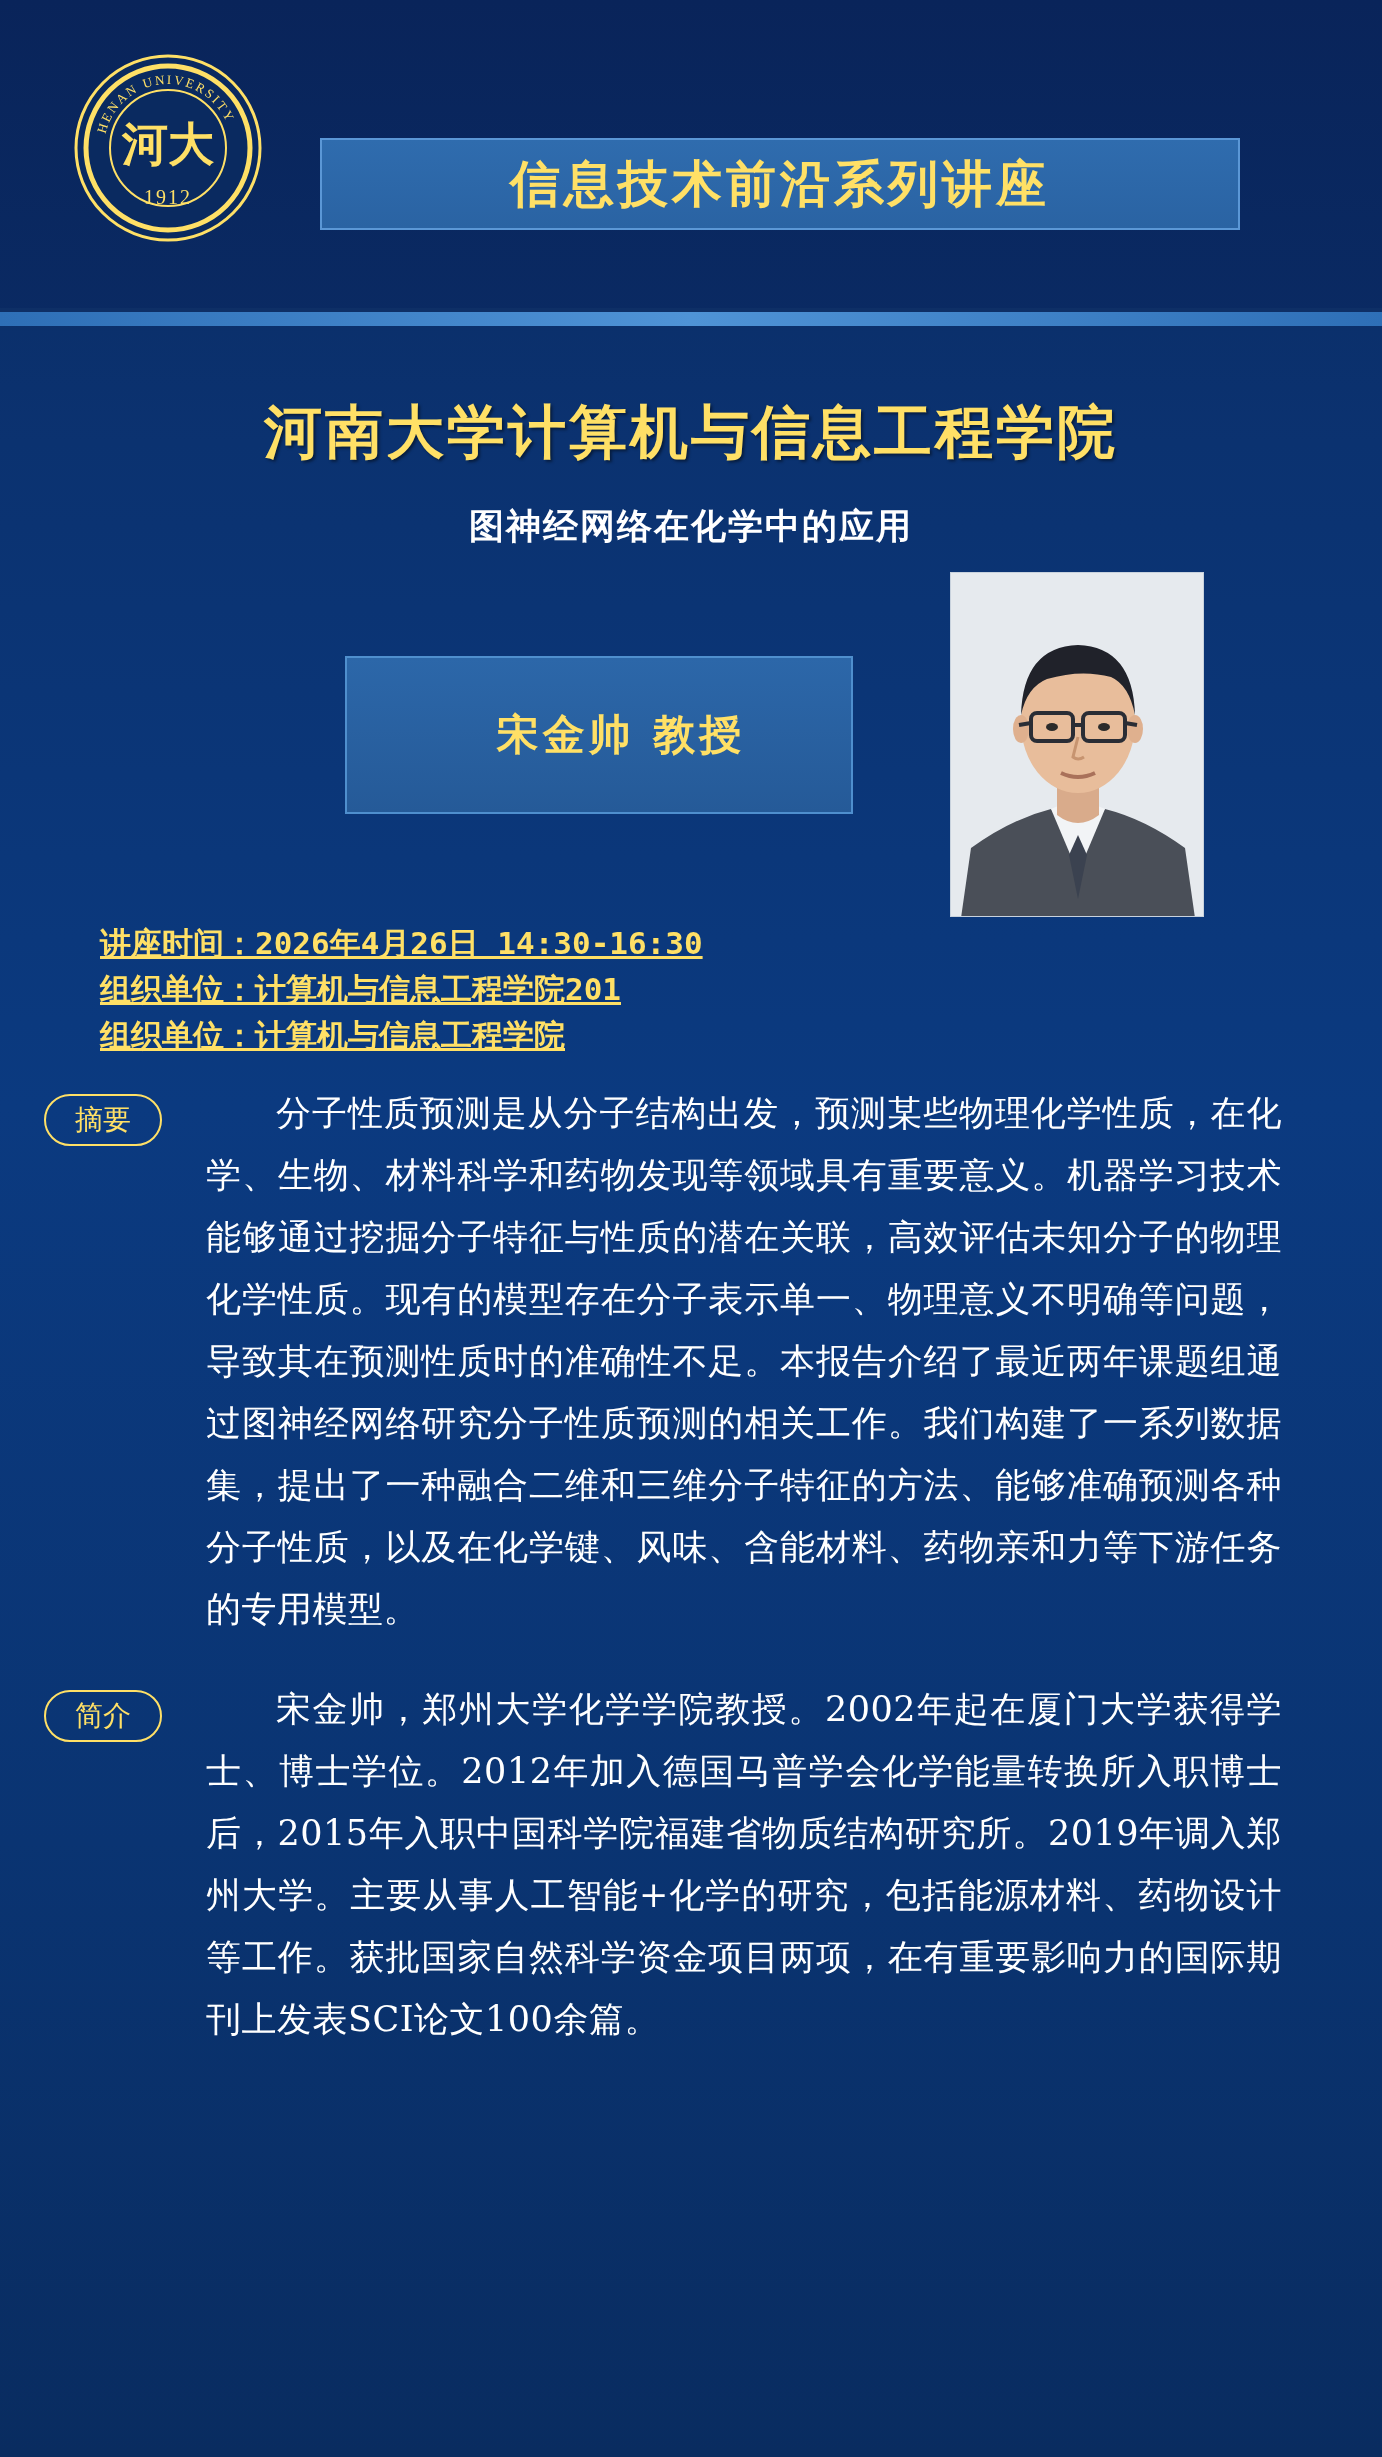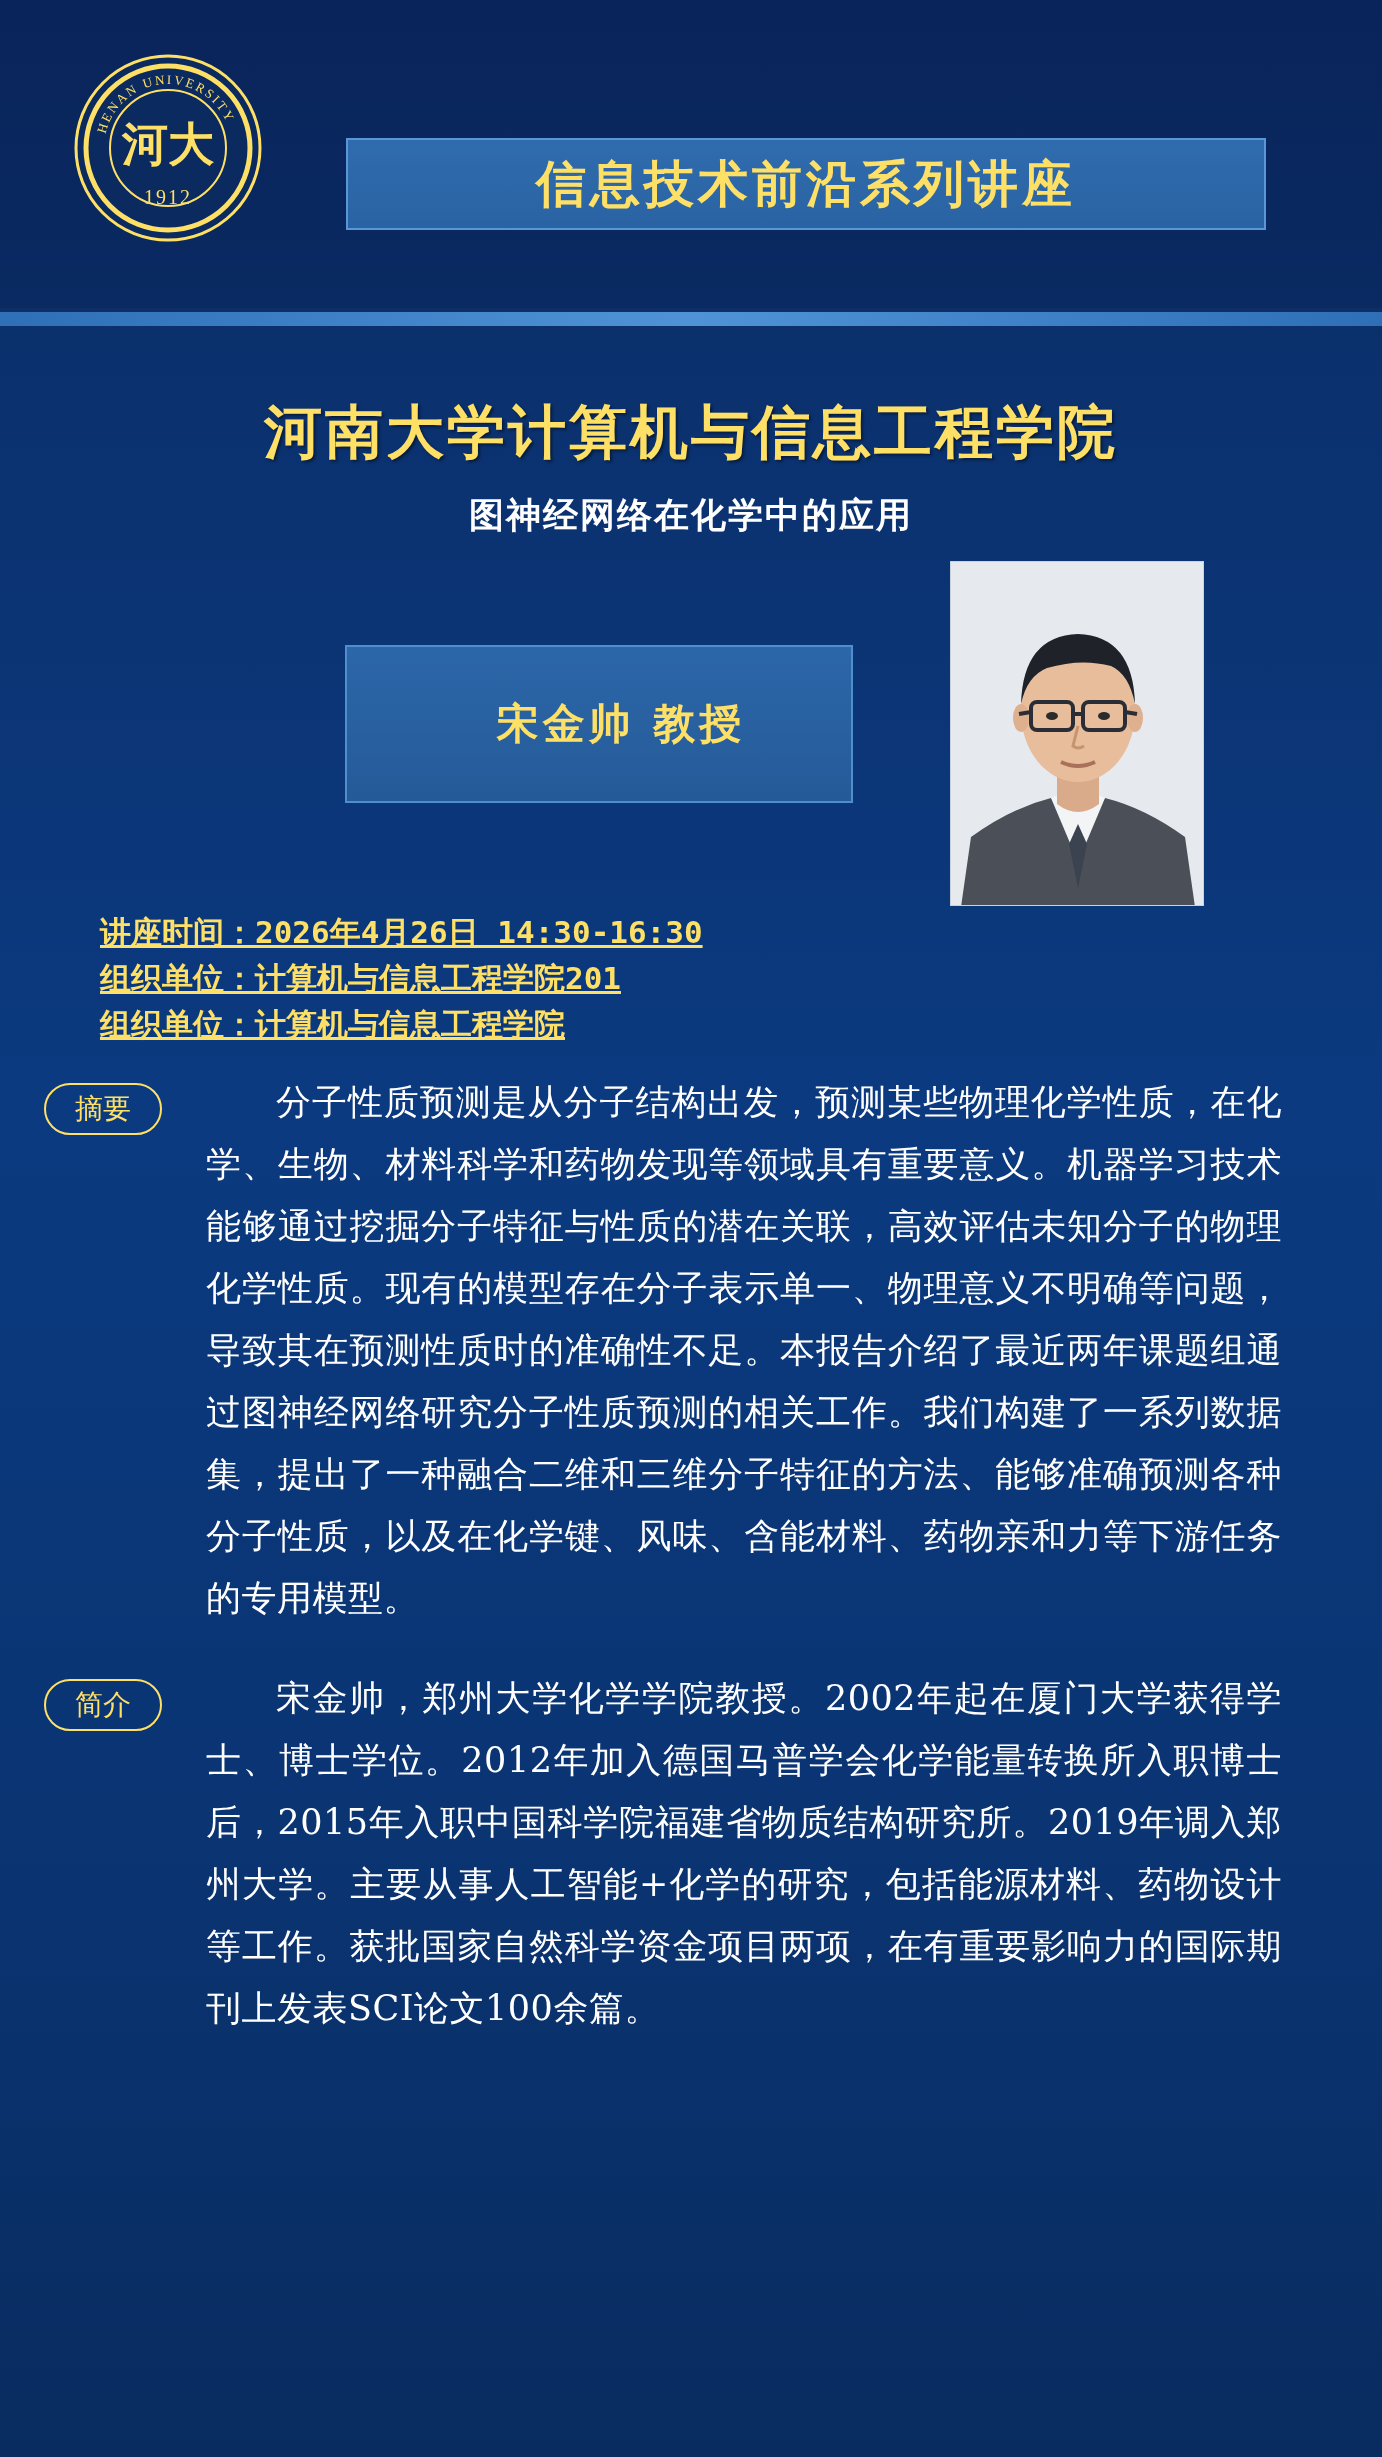--- a/index.html
+++ b/index.html
@@ -43,21 +43,21 @@
   .logo {
     position: absolute;
     left: 72px;
     top: 52px;
     width: 192px;
     height: 192px;
   }
   .logo svg { display: block; }
   .header-title-box {
     position: absolute;
-    left: 346px;
+    left: 320px;
     top: 138px;
     width: 920px;
     height: 92px;
     background: linear-gradient(180deg, #2f6cae 0%, #2a63a3 100%);
     border: 2px solid #5b97d6;
     box-sizing: border-box;
     display: flex;
     align-items: center;
     justify-content: center;
   }
@@ -74,21 +74,21 @@
     margin-top: 68px;
     font-family: "DejaVu Serif", serif;
     font-weight: bold;
     font-size: 58px;
     letter-spacing: 3px;
     color: #ffe066;
     text-shadow: 2px 2px 3px rgba(0,0,0,0.45);
   }
   .sub-title {
     text-align: center;
-    margin-top: 20px;
+    margin-top: 31px;
     font-family: "DejaVu Sans", sans-serif;
     font-weight: bold;
     font-size: 35px;
     letter-spacing: 2px;
     color: #ffffff;
   }
   
   .speaker-row {
     position: relative;
     height: 300px;

